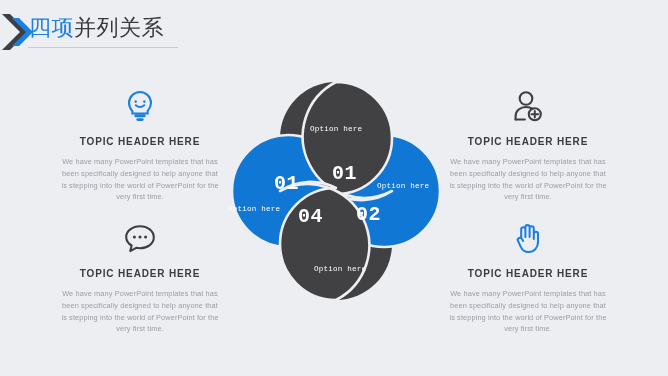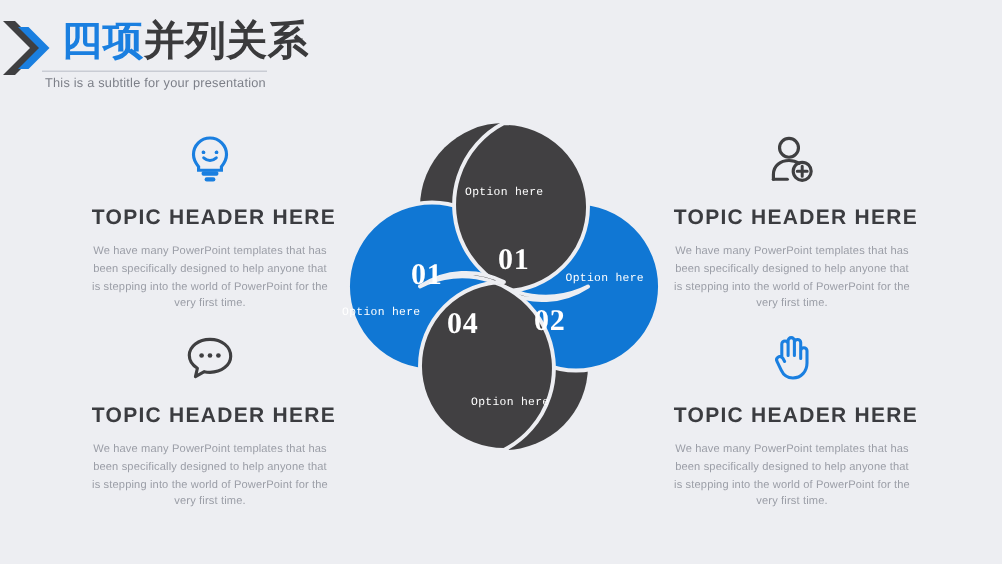--- a/index.html
+++ b/index.html
@@ -42,27 +42,26 @@
     position: absolute;
     left: 2px;
     top: 12px;
     width: 46px;
     height: 40px;
   }
   .title-text {
     position: absolute;
     left: 29px;
     top: 13px;
-    font-size: 27px;
-    font-weight: bold;
+    font-size: 22px;
+    font-weight: normal;
     letter-spacing: .5px;
     line-height: 30px;
     white-space: nowrap;
     font-family: "DejaVu Sans", "Liberation Sans", sans-serif;
-    margin-left: 12px;
   }
   .title-blue { color: #1a7fe0; }
   .title-dark { color: #3a3a3c; }
   #subtitle {
     position: absolute;
     left: 30px;
     top: 50px;
     font-size: 8.5px;
     color: #7c7f88;
     letter-spacing: .15px;
@@ -76,27 +75,26 @@
     text-align: center;
   }
   .block-icon {
     height: 36px;
     margin: 0 auto 12px auto;
     display: flex;
     align-items: center;
     justify-content: center;
   }
   .block-head {
-    font-size: 14px;
+    font-size: 10px;
     font-weight: bold;
     color: #3b3c40;
     letter-spacing: .85px;
     margin-bottom: 9px;
     white-space: nowrap;
-    text-align: right;
   }
   .block-body {
     font-size: 7.4px;
     line-height: 11.8px;
     color: #9a9da6;
     letter-spacing: .1px;
     padding: 0 4px;
   }
 
   #block-tl { left: 56px;  top: 88px; }
@@ -113,21 +111,21 @@
     height: 226px;
   }
   #petals { position: absolute; left: 0; top: 0; }
 
   .petal-num {
     position: absolute;
     color: #ffffff;
     font-size: 20px;
     font-weight: bold;
     letter-spacing: .5px;
-    font-family: Liberation Serif, serif;
+    font-family: Liberation Mono, monospace;
   }
   .petal-label {
     position: absolute;
     color: #ffffff;
     font-size: 7.6px;
     letter-spacing: .2px;
     white-space: nowrap;
     font-family: Liberation Mono, monospace;
   }
 
@@ -152,21 +150,20 @@
       <svg width="46" height="40" viewBox="0 0 46 40">
         <polygon points="0,2 8,2 26,20 8,38 0,38 18,20" fill="#3f3f41"></polygon>
         <polygon points="10,6 17,6 31,20 17,34 10,34 24,20" fill="#1a7fe0"></polygon>
       </svg>
     </div>
 
     <div class="title-text"><span class="title-blue">四项</span><span class="title-dark">并列关系</span></div>
 
     <div id="header-rule"></div>
 
-    <div id="subtitle">This is a subtitle for your presentation</div>
   </div>
 
   <div class="block" id="block-tl">
     <div class="block-icon">
       <svg width="30" height="34" viewBox="0 0 30 34">
         <path d="M15 3 C8.9 3 4 7.9 4 14 c0 3.6 1.7 6.1 3.4 8.1 l0 2.4 h15.2 l0-2.4 C24.3 20.1 26 17.6 26 14 26 7.9 21.1 3 15 3 Z" fill="none" stroke="#1a7fe0" stroke-width="2.1"></path>
         <path d="M10.5 12.5 a2 2 0 0 1 0 .1 M19.5 12.5 a2 2 0 0 1 0 .1" fill="none" stroke="#1a7fe0" stroke-width="2.2" stroke-linecap="round"></path>
         <circle cx="10.8" cy="12.6" r="1.1" fill="#1a7fe0"></circle>
         <circle cx="19.2" cy="12.6" r="1.1" fill="#1a7fe0"></circle>
         <path d="M10.8 16.2 q4.2 3.6 8.4 0" fill="none" stroke="#1a7fe0" stroke-width="2" stroke-linecap="round"></path>

